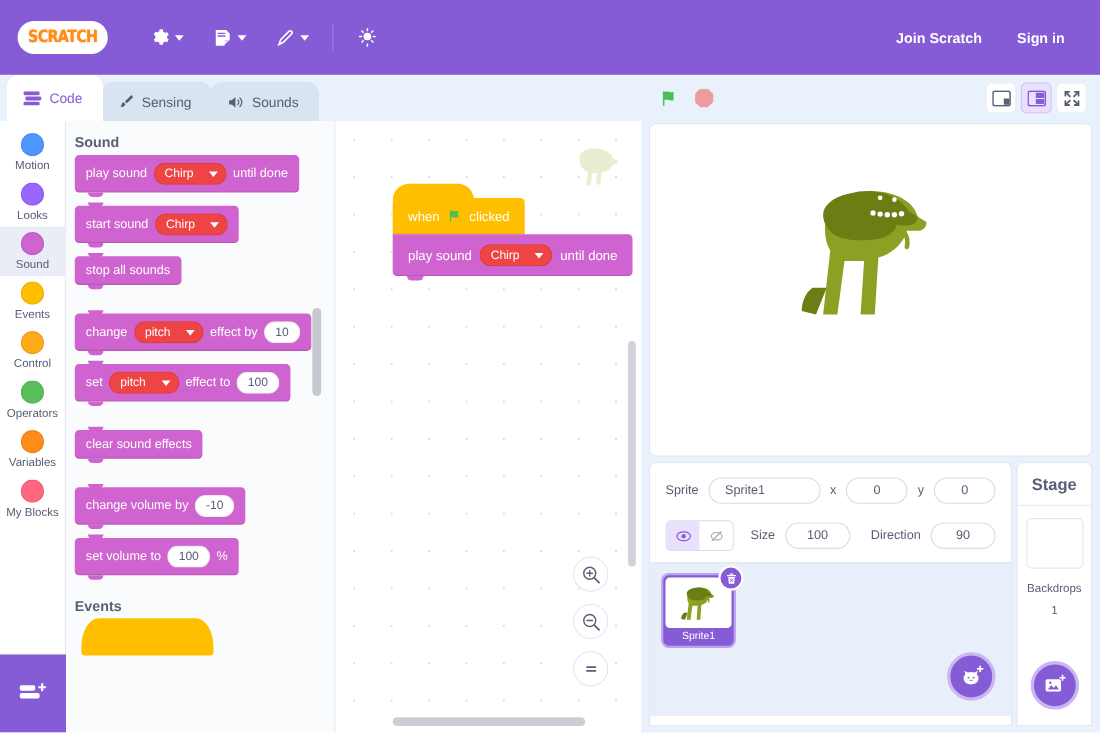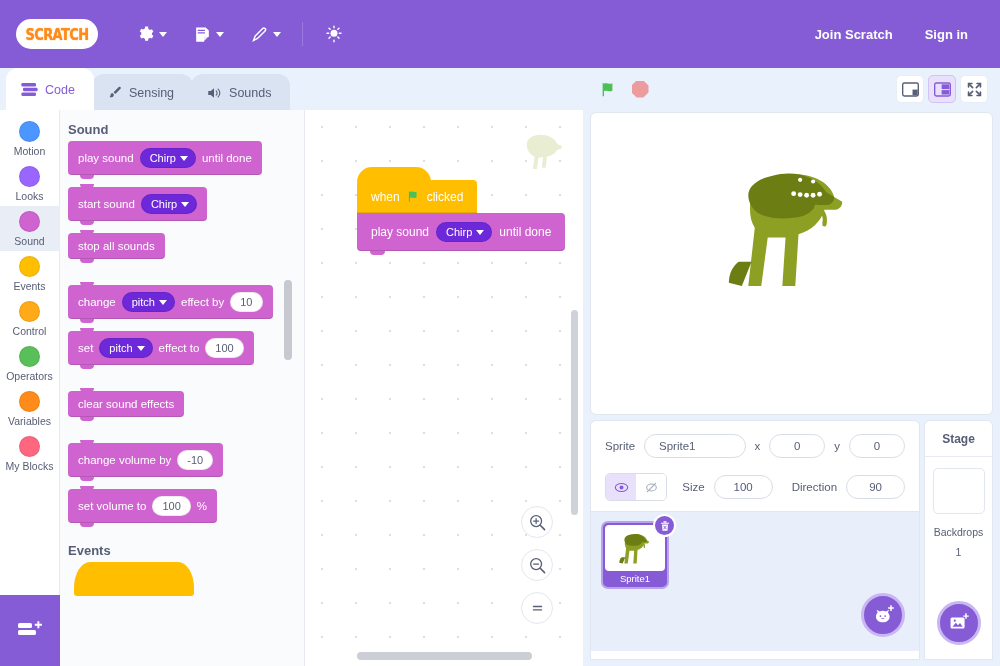--- a/index.html
+++ b/index.html
@@ -103,22 +103,22 @@
   .blk::before {
     content: ""; position: absolute; left: 12px; top: -3px;
     width: 14px; height: 4px; border-radius: 0 0 4px 4px; background: inherit;
   }
   .blk::after {
     content: ""; position: absolute; left: 12px; bottom: -4px;
     width: 14px; height: 4px; border-radius: 0 0 4px 4px; background: inherit;
   }
   .blk.nonotch::before { display: none; }
   .drop {
-    background: #6d28d9; border-radius: 11px; padding: 3px 7px 3px 9px;
-    display: inline-flex; align-items: center; gap: 4px; font-size: 11px;
+    background: #ef4444; border-radius: 11px; padding: 3px 7px 3px 9px;
+    display: inline-flex; align-items: center; gap: 14px; font-size: 11px;
     border: 1px solid rgba(0,0,0,.08);
   }
   .drop .caret-d { width: 0; height: 0; border-left: 4px solid transparent;
                    border-right: 4px solid transparent; border-top: 5px solid #fff; }
   .numin {
     background: #fff; color: #575e75; border-radius: 11px;
     padding: 3px 9px; font-size: 11px; min-width: 26px; text-align: center;
     border: 1px solid rgba(0,0,0,.08);
   }
   .reporter {
@@ -224,21 +224,21 @@
     background: #855cd6; border: 3px solid #c9b6f2;
     display: flex; align-items: center; justify-content: center; cursor: pointer;
   }
 
   
   .stage-sel {
     position: absolute; left: 924px; top: 420px; width: 69px; height: 240px;
     background: #fff; border-radius: 6px 6px 0 0; border: 1px solid #e1e6ef;
     display: flex; flex-direction: column; align-items: center;
   }
-  .ss-head { font-size: 12px; color: #575e75; font-weight: bold;
+  .ss-head { font-size: 15px; color: #575e75; font-weight: bold;
              padding: 11px 0 10px; border-bottom: 1px solid #e8ecf2; width: 100%;
              text-align: center; }
   .ss-thumb { width: 52px; height: 46px; background: #fff; border: 1px solid #e1e6ef;
               border-radius: 5px; margin-top: 11px; }
   .ss-lbl { font-size: 10.5px; color: #575e75; margin-top: 12px; }
   .ss-cnt { font-size: 10.5px; color: #575e75; margin-top: 8px; }
 </style>
 </head>
 <body>
 

